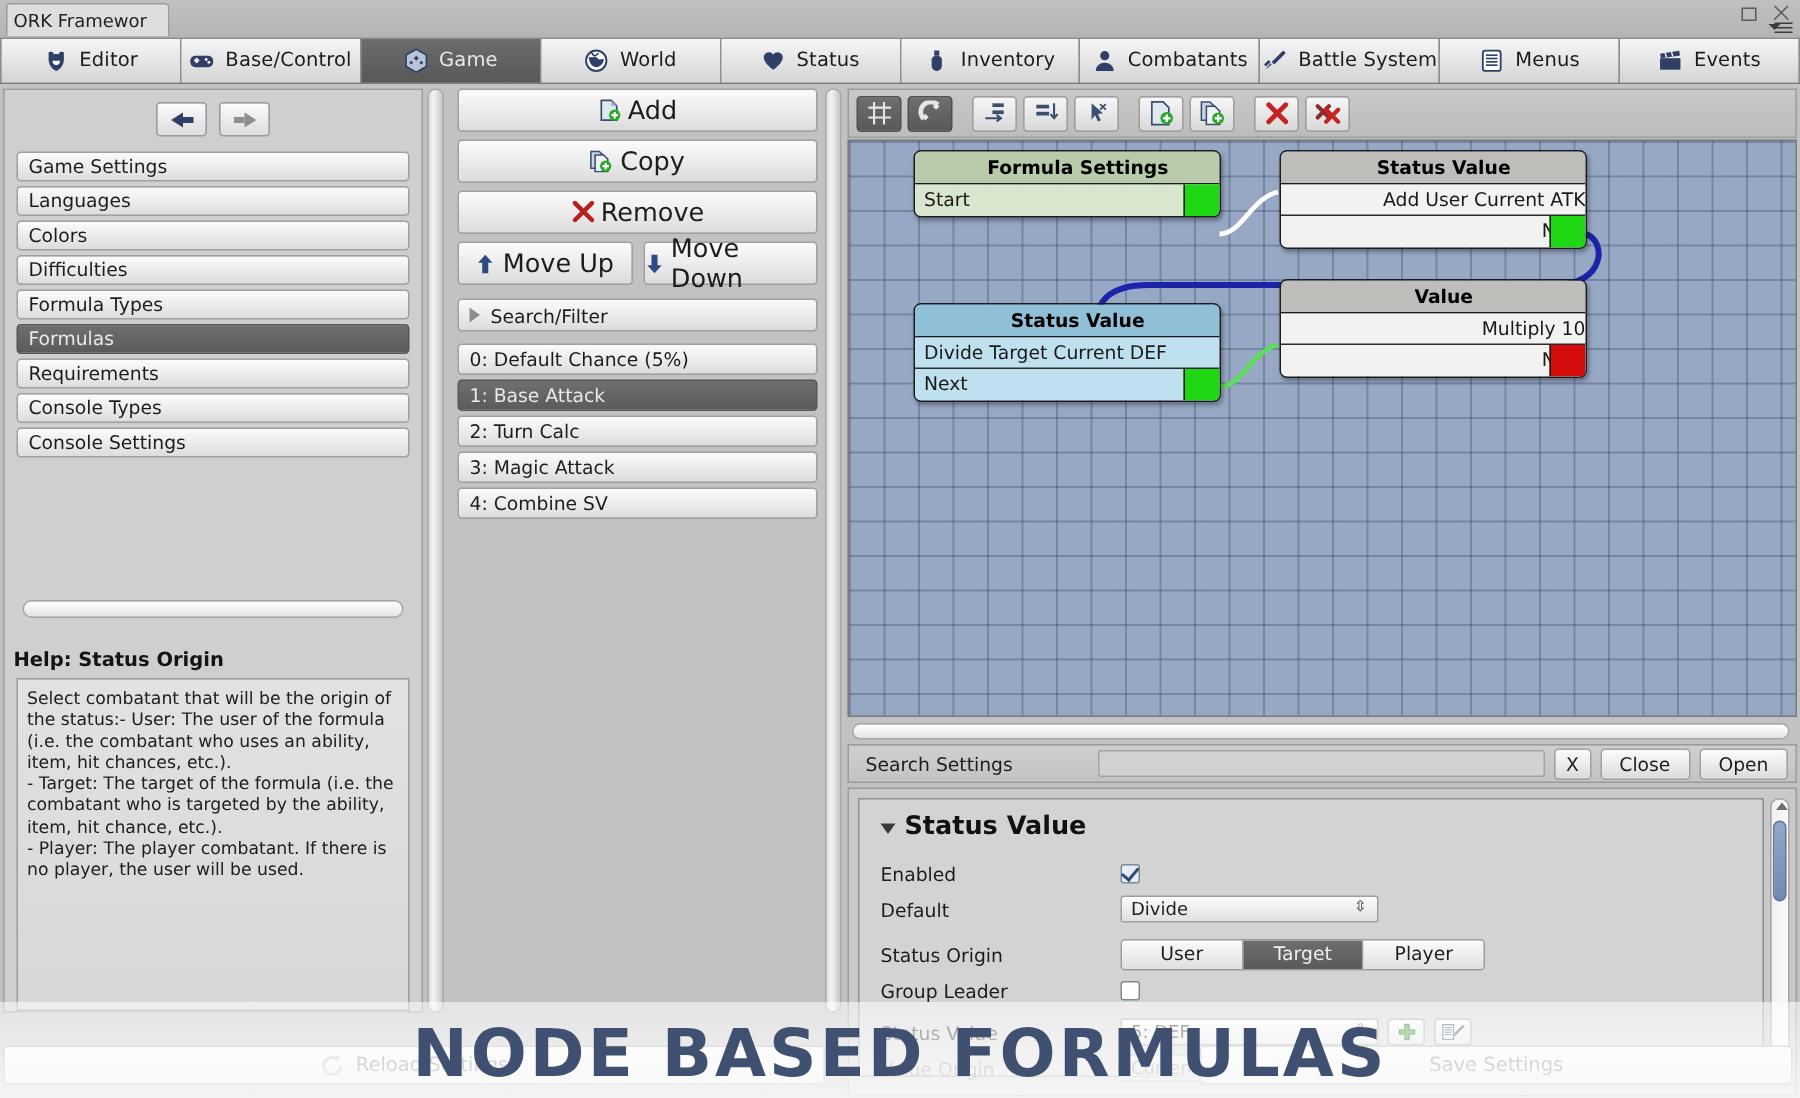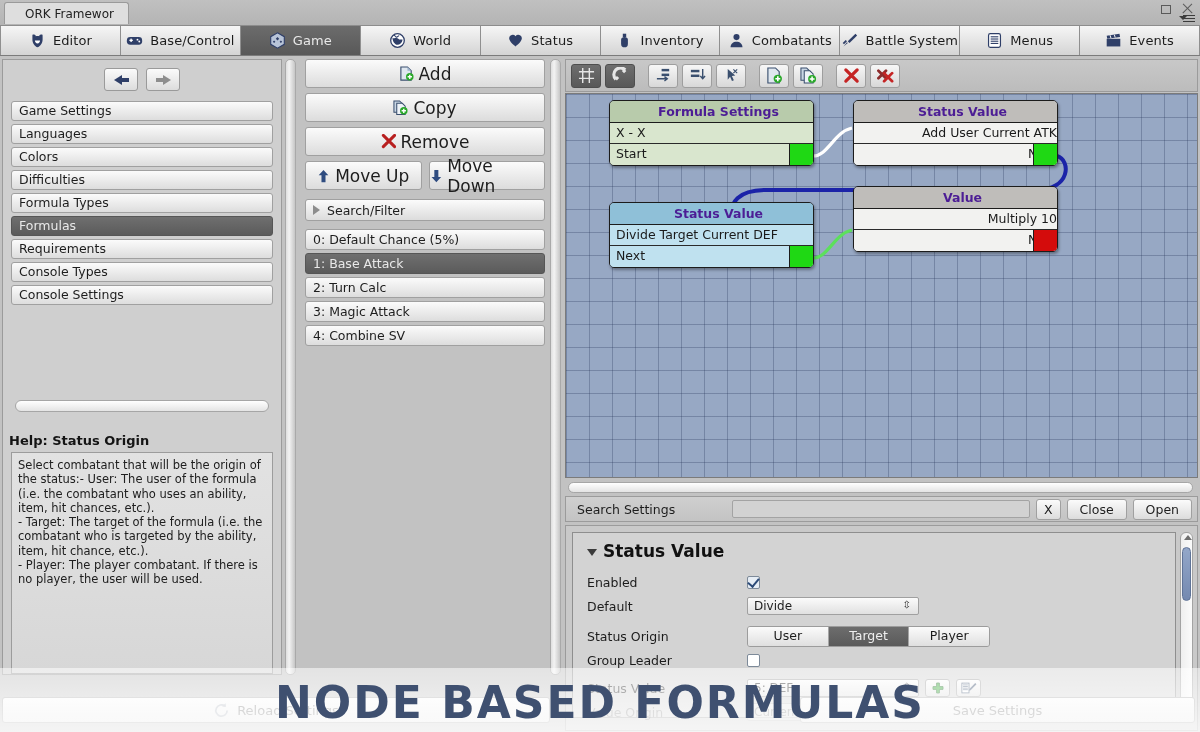--- a/index.html
+++ b/index.html
@@ -13,21 +13,21 @@
   }
 
   
   .titlebar {
     position:absolute; left:0; top:0; width:1200px; height:26px;
     background: linear-gradient(#c0c0c0,#b4b4b4);
     border-bottom:1px solid #8d8d8d;
   }
   .doctab {
     position:absolute; left:4px; top:2px; height:22px;
-    padding:4px 14px 0 20px;
+    padding:4px 14px 0 4px;
     background:#dedede;
     border:1px solid #9a9a9a; border-bottom:none;
     border-radius:3px 3px 0 0;
     font-size:12px; color:#222;
   }
   .wincontrols { position:absolute; right:6px; top:2px; display:flex; gap:9px; align-items:center; }
   .wc { width:13px; height:13px; position:relative; opacity:.75; }
   .wc.maxi::after{ content:""; position:absolute; left:2px; top:3px; width:8px; height:7px;
      border:1.4px solid #3a3a3a; }
   .wc.close::before,.wc.close::after{ content:""; position:absolute; left:0; top:6px; width:13px; height:1.4px;
@@ -146,21 +146,21 @@
     background:#97a8c4;
     background-image:
       linear-gradient(to right, rgba(40,55,90,.30) 1px, transparent 1px),
       linear-gradient(to bottom, rgba(40,55,90,.30) 1px, transparent 1px);
     background-size:23px 23px;
     border:1px solid #7b7b7b; overflow:hidden;
   }
   .node { position:absolute; border:1.5px solid #1c1c1c; border-radius:5px; overflow:hidden;
           box-shadow:1px 2px 3px rgba(0,0,0,.35); }
   .node .nhead { height:22px; line-height:21px; text-align:center; font-size:12.5px; font-weight:bold;
-          border-bottom:1px solid #1c1c1c; color:#4c1d95;padding-left:14px; }
+          border-bottom:1px solid #1c1c1c; color:#000000;padding-left:14px; }
   .node .nrow { height:21px; line-height:20px; font-size:12.5px; padding-left:6px; position:relative;
           border-bottom:1px solid #2a2a2a; color:#1a1a1a; }
   .node .nrow:last-child { border-bottom:none; }
   .node .port { position:absolute; right:0; top:0; width:24px; height:100%; border-left:1px solid #1c1c1c; }
   .port.green { background:#1fd814; }
   .port.red   { background:#d40c0c; }
 
   .node.green .nhead { background:#b8cbab; }
   .node.green .nrow  { background:#d9e6ce; }
   .node.grey  .nhead { background:#bfbdba; }
@@ -494,21 +494,20 @@
 
     <div class="graph">
       <svg width="633" height="385" style="position:absolute;left:0;top:0">
         <path d="M247 62 C 262 62, 268 38, 286 34" stroke="#ffffff" stroke-width="3.2" fill="none"></path>
         <path d="M491 62 C 505 66, 505 96, 470 96 L 200 96 C 170 96, 166 110, 164 120" stroke="#1b23a8" stroke-width="4" fill="none"></path>
         <path d="M247 164 C 262 164, 268 140, 286 136" stroke="#5ce05c" stroke-width="3.2" fill="none"></path>
       </svg>
 
       <div class="node green" style="left:43px; top:6px; width:205px;">
         <div class="nhead">Formula Settings</div>
-        <div class="nrow">X - X</div>
         <div class="nrow">
           <span>Start</span>
           <span class="port green"></span>
         </div>
       </div>
 
       <div class="node grey" style="left:287px; top:6px; width:205px;">
         <div class="nhead">Status Value</div>
         <div class="nrow">Add User Current ATK</div>
         <div class="nrow">

